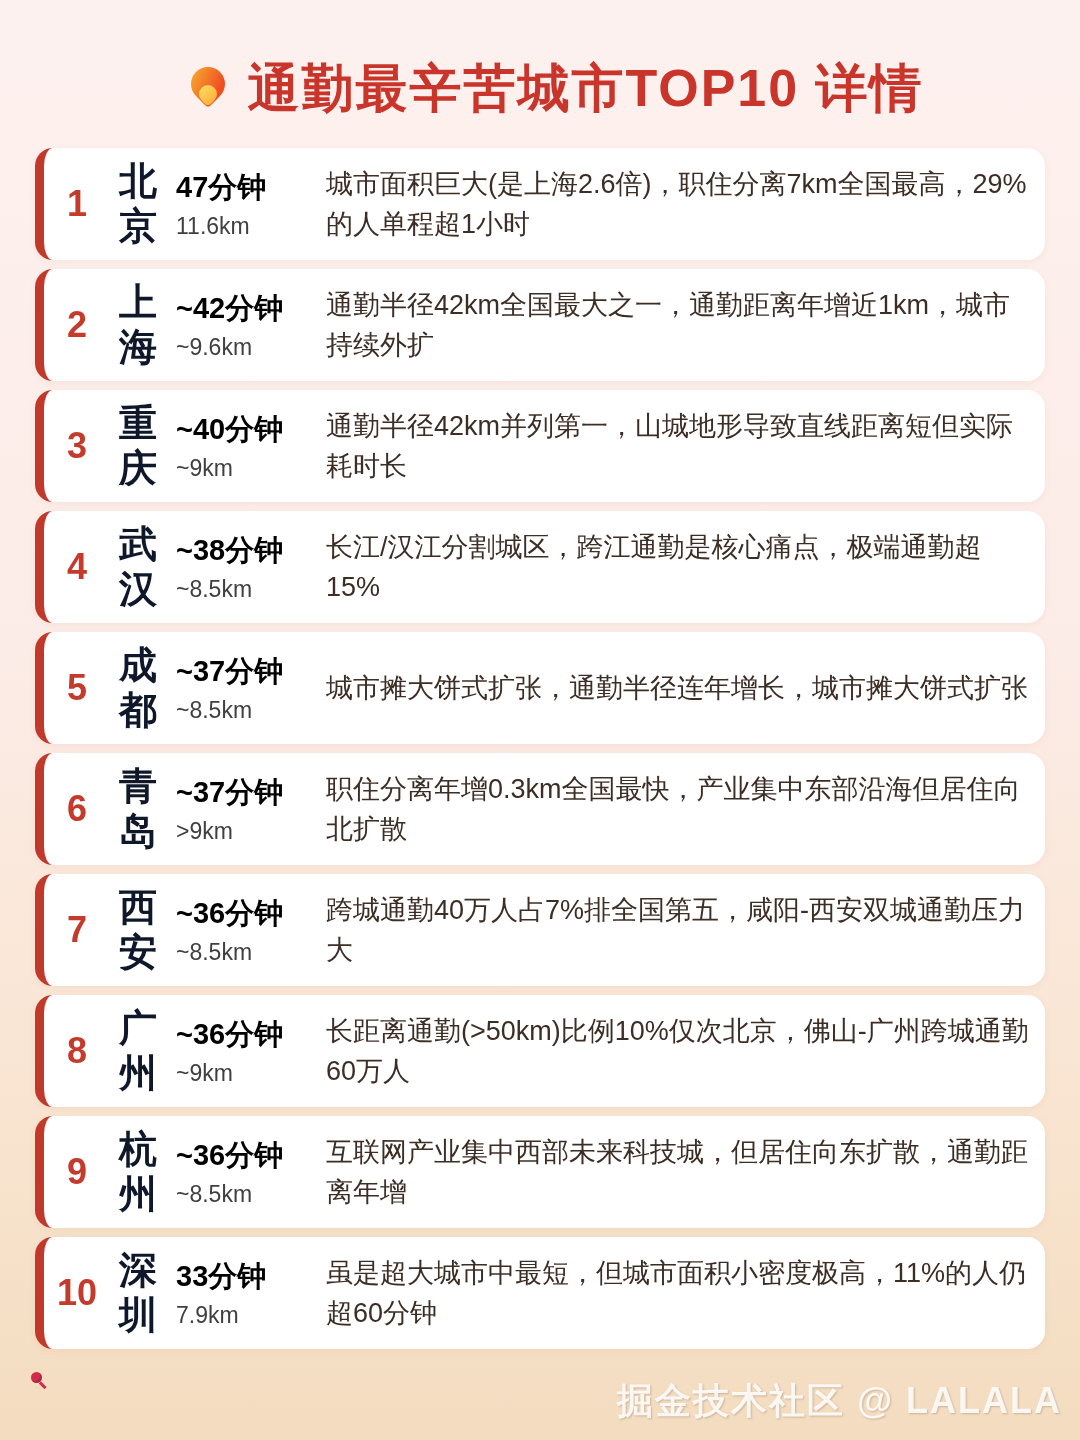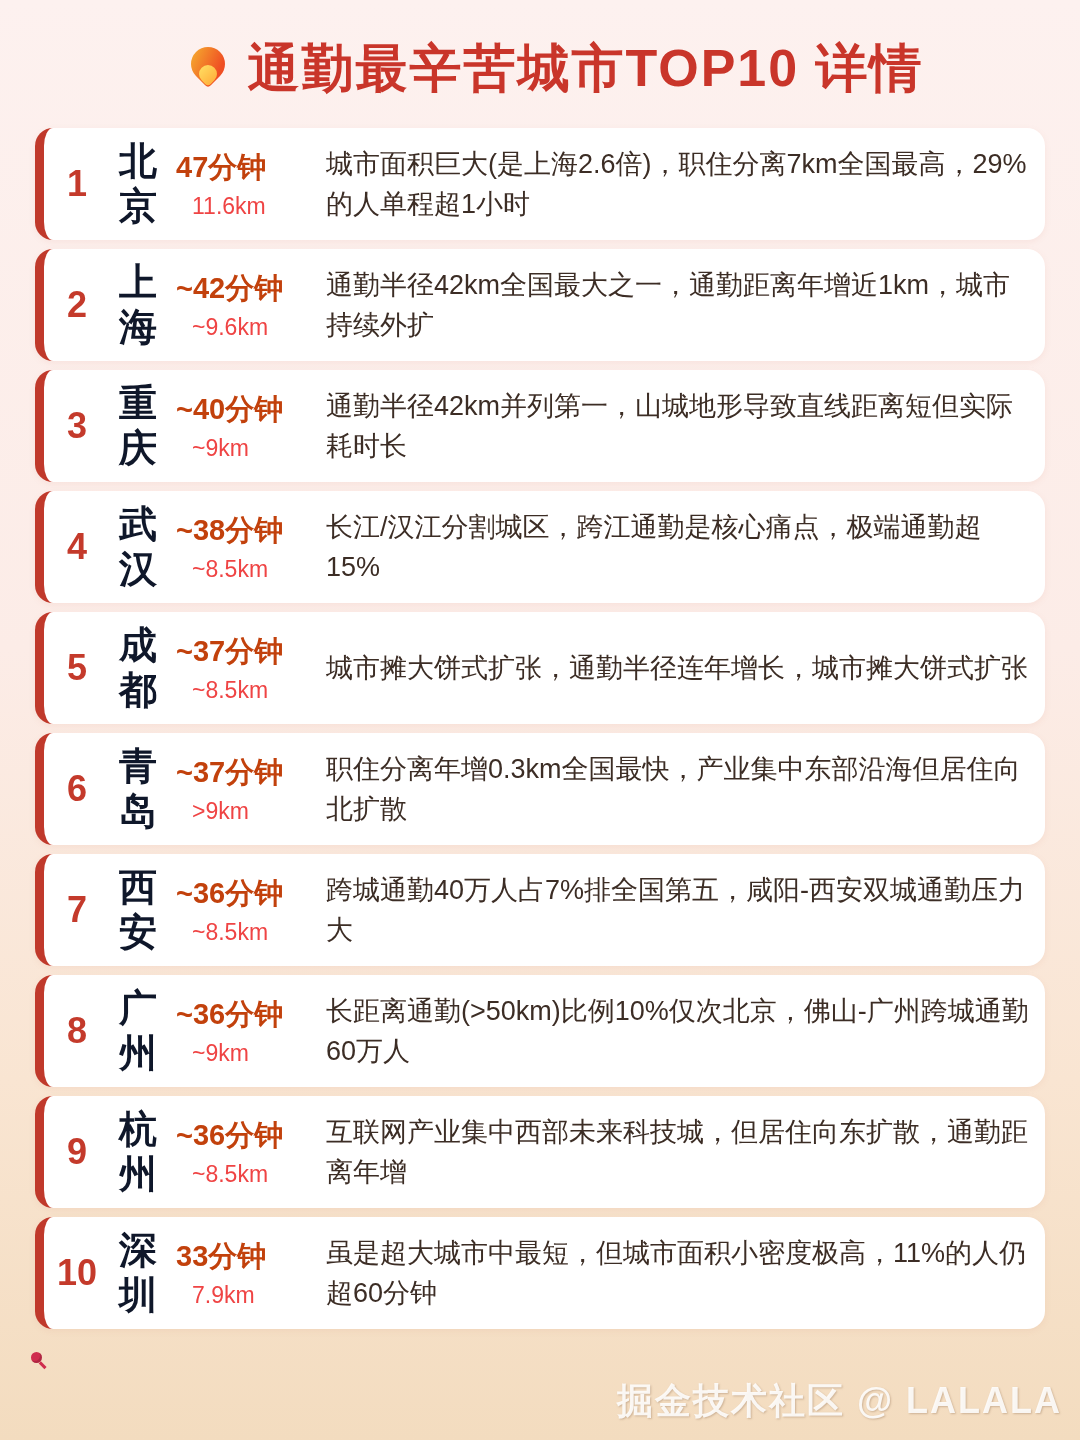--- a/index.html
+++ b/index.html
@@ -2,21 +2,21 @@
 <html lang="zh"><head>
 <meta charset="utf-8">
 <style>
   html,body{margin:0;padding:0;}
   body{
     width:1080px;height:1440px;overflow:hidden;position:relative;
     font-family:"Liberation Sans","DejaVu Sans",sans-serif;
     background:linear-gradient(180deg,#fdf1ef 0%,#fcece7 45%,#f9e5d2 75%,#f3dcbf 100%);
   }
   
-  .header{padding-top:34px;text-align:center;margin-left:33px;}
+  .header{padding-top:54px;text-align:center;margin-left:33px;}
   .title-row{display:flex;justify-content:center;align-items:center;gap:20px;}
   .flame{position:relative;width:38px;height:48px;}
   .flame-outer{
     position:absolute;left:2px;top:2px;width:34px;height:34px;
     background:linear-gradient(160deg,#f5a12d 10%,#ef4e23 80%);
     border-radius:50% 50% 50% 4px;transform:rotate(-45deg);
   }
   .flame-inner{
     position:absolute;left:10px;top:20px;width:18px;height:18px;
     background:linear-gradient(180deg,#ffd95e,#ffb23e);
@@ -37,22 +37,22 @@
   .rank{
     width:54px;margin-left:6px;flex:0 0 auto;text-align:center;
     font-size:36px;font-weight:800;color:#c43a2b;
   }
   .city{
     width:48px;margin-left:10px;flex:0 0 auto;text-align:center;
     font-size:38px;font-weight:800;color:#0f172a;line-height:1.18;
     word-break:break-all;
   }
   .metrics{width:150px;margin-left:14px;flex:0 0 auto;}
-  .time{font-size:29px;font-weight:800;color:#c2410c;}
-  .distance{font-size:23px;color:#ef4444;margin-top:5px;margin-left:16px;}
+  .time{font-size:29px;font-weight:800;color:#000000;}
+  .distance{font-size:23px;color:#404040;margin-top:5px;}
   .desc{
     flex:1;padding-right:16px;font-size:27px;color:#3c2d25;
     line-height:1.5;font-weight:500;
   }
   
   .footer{
     margin:18px 30px 0 30px;font-size:17px;color:#8f7366;line-height:1.65;
   }
   .pin{
     display:inline-block;position:relative;width:18px;height:18px;

